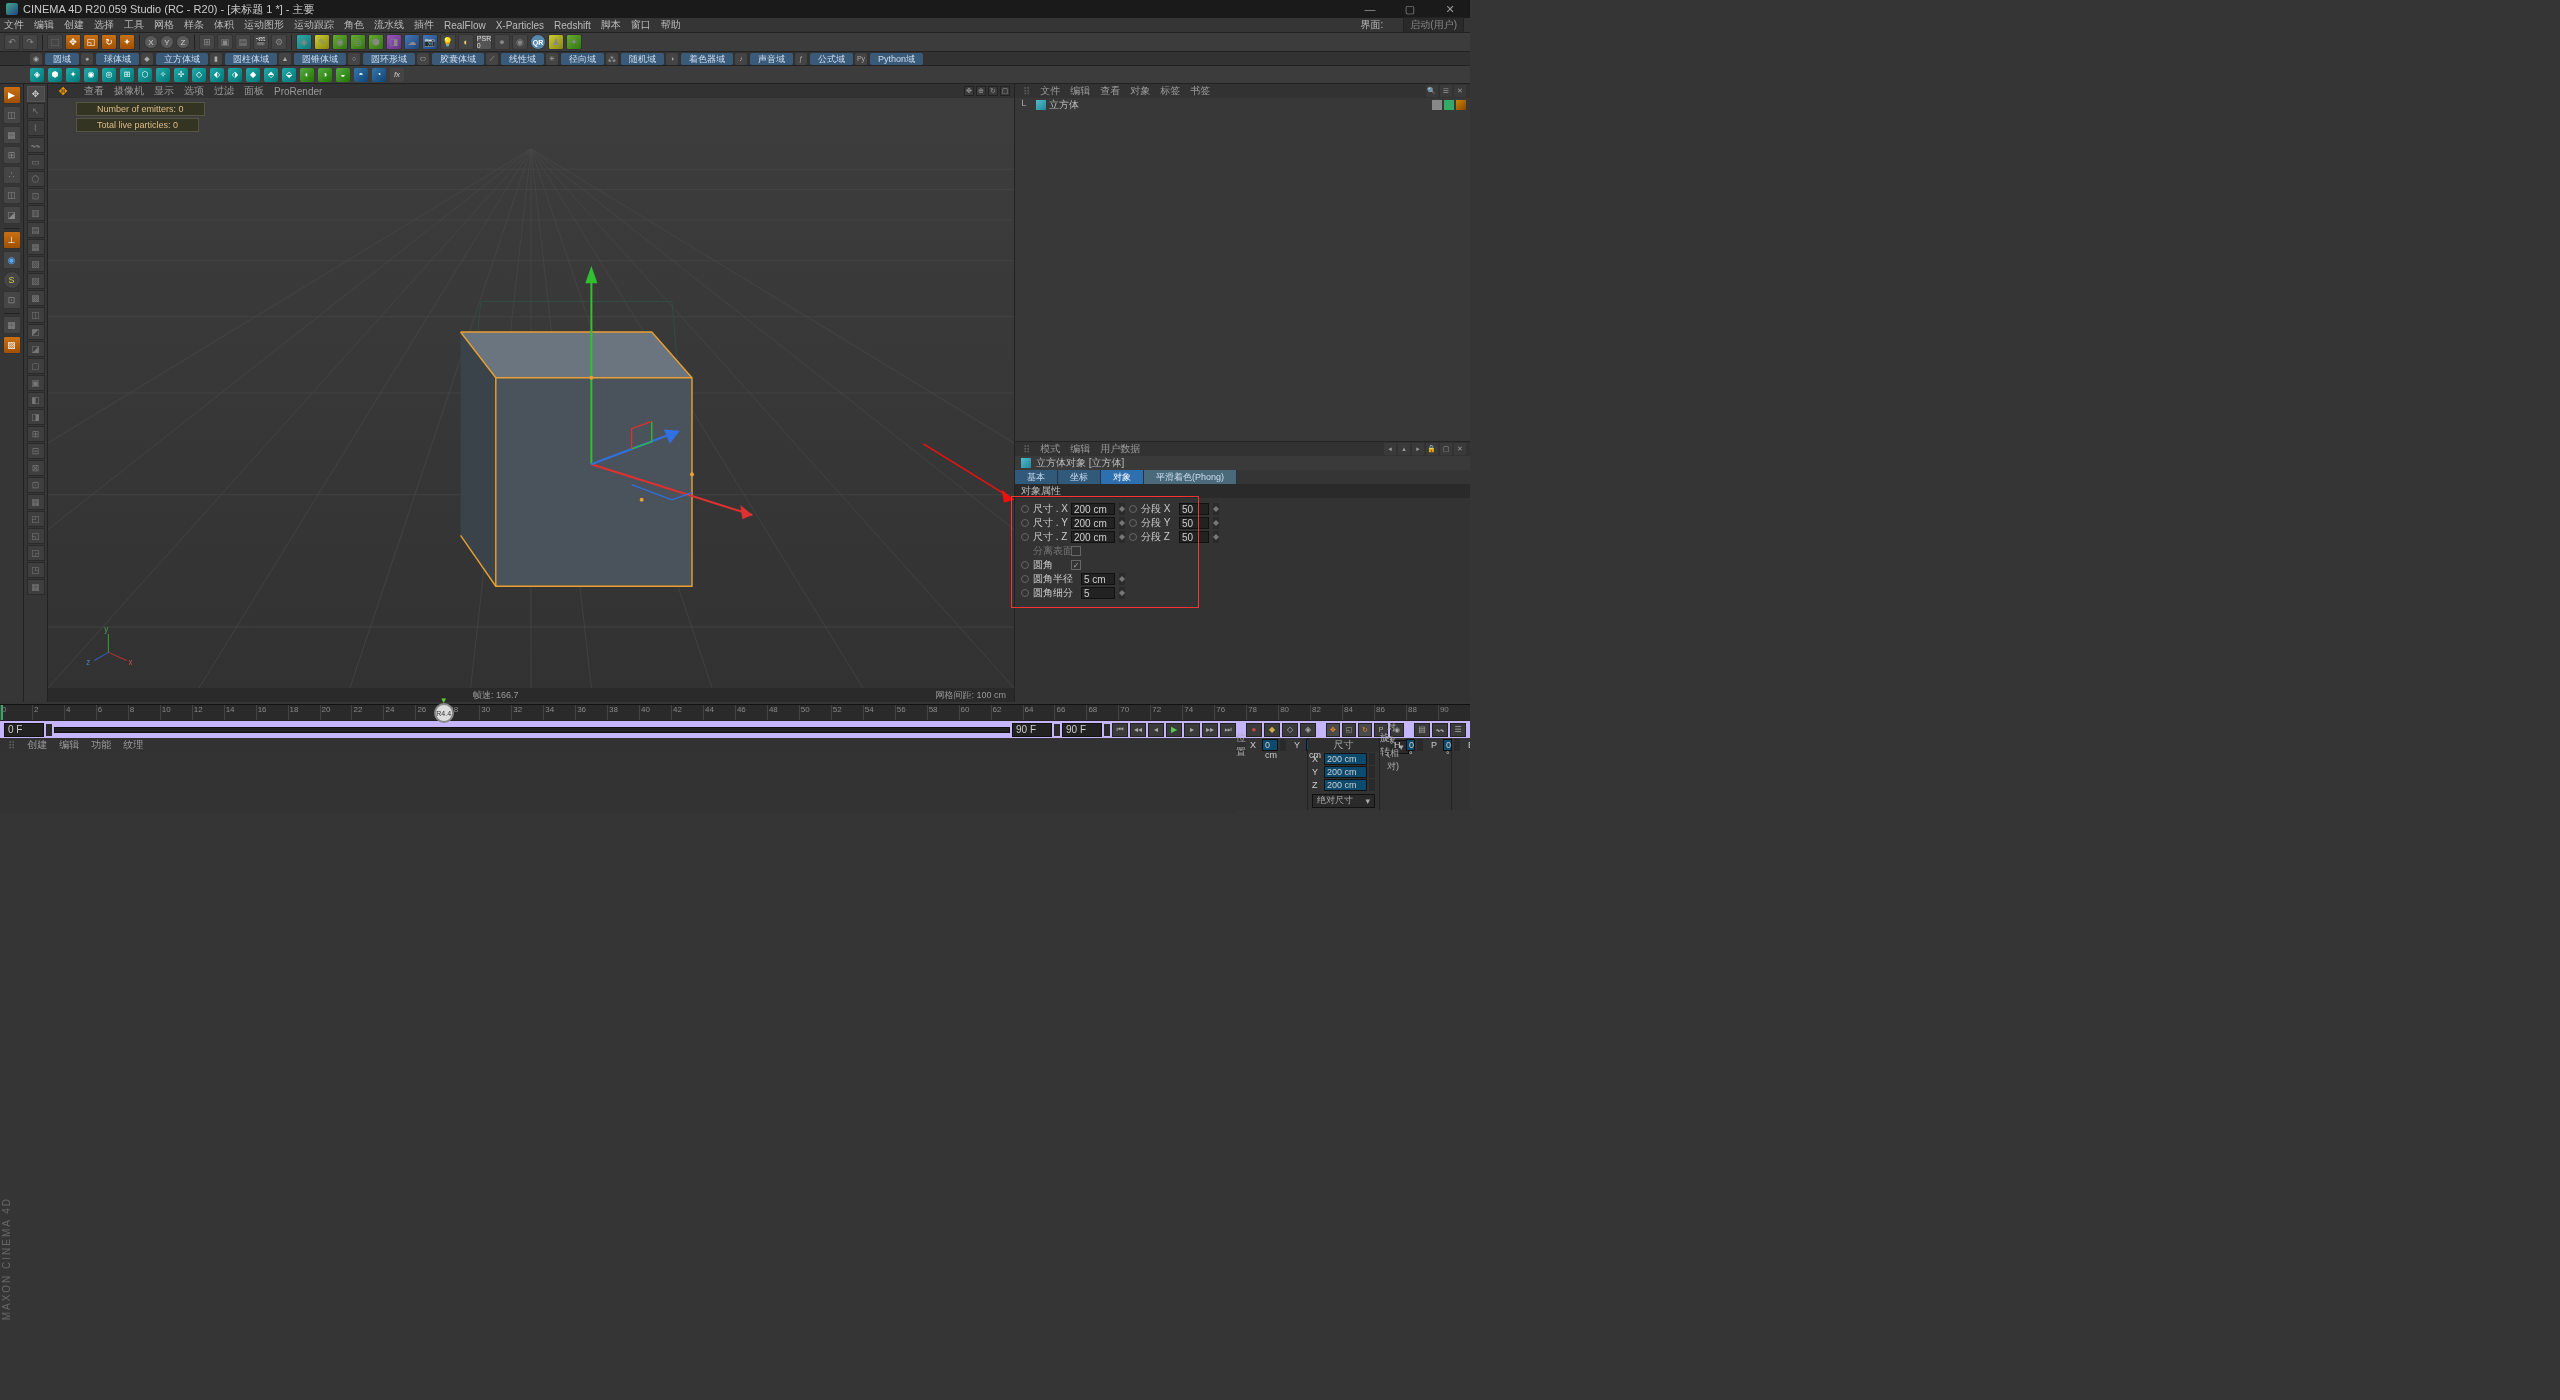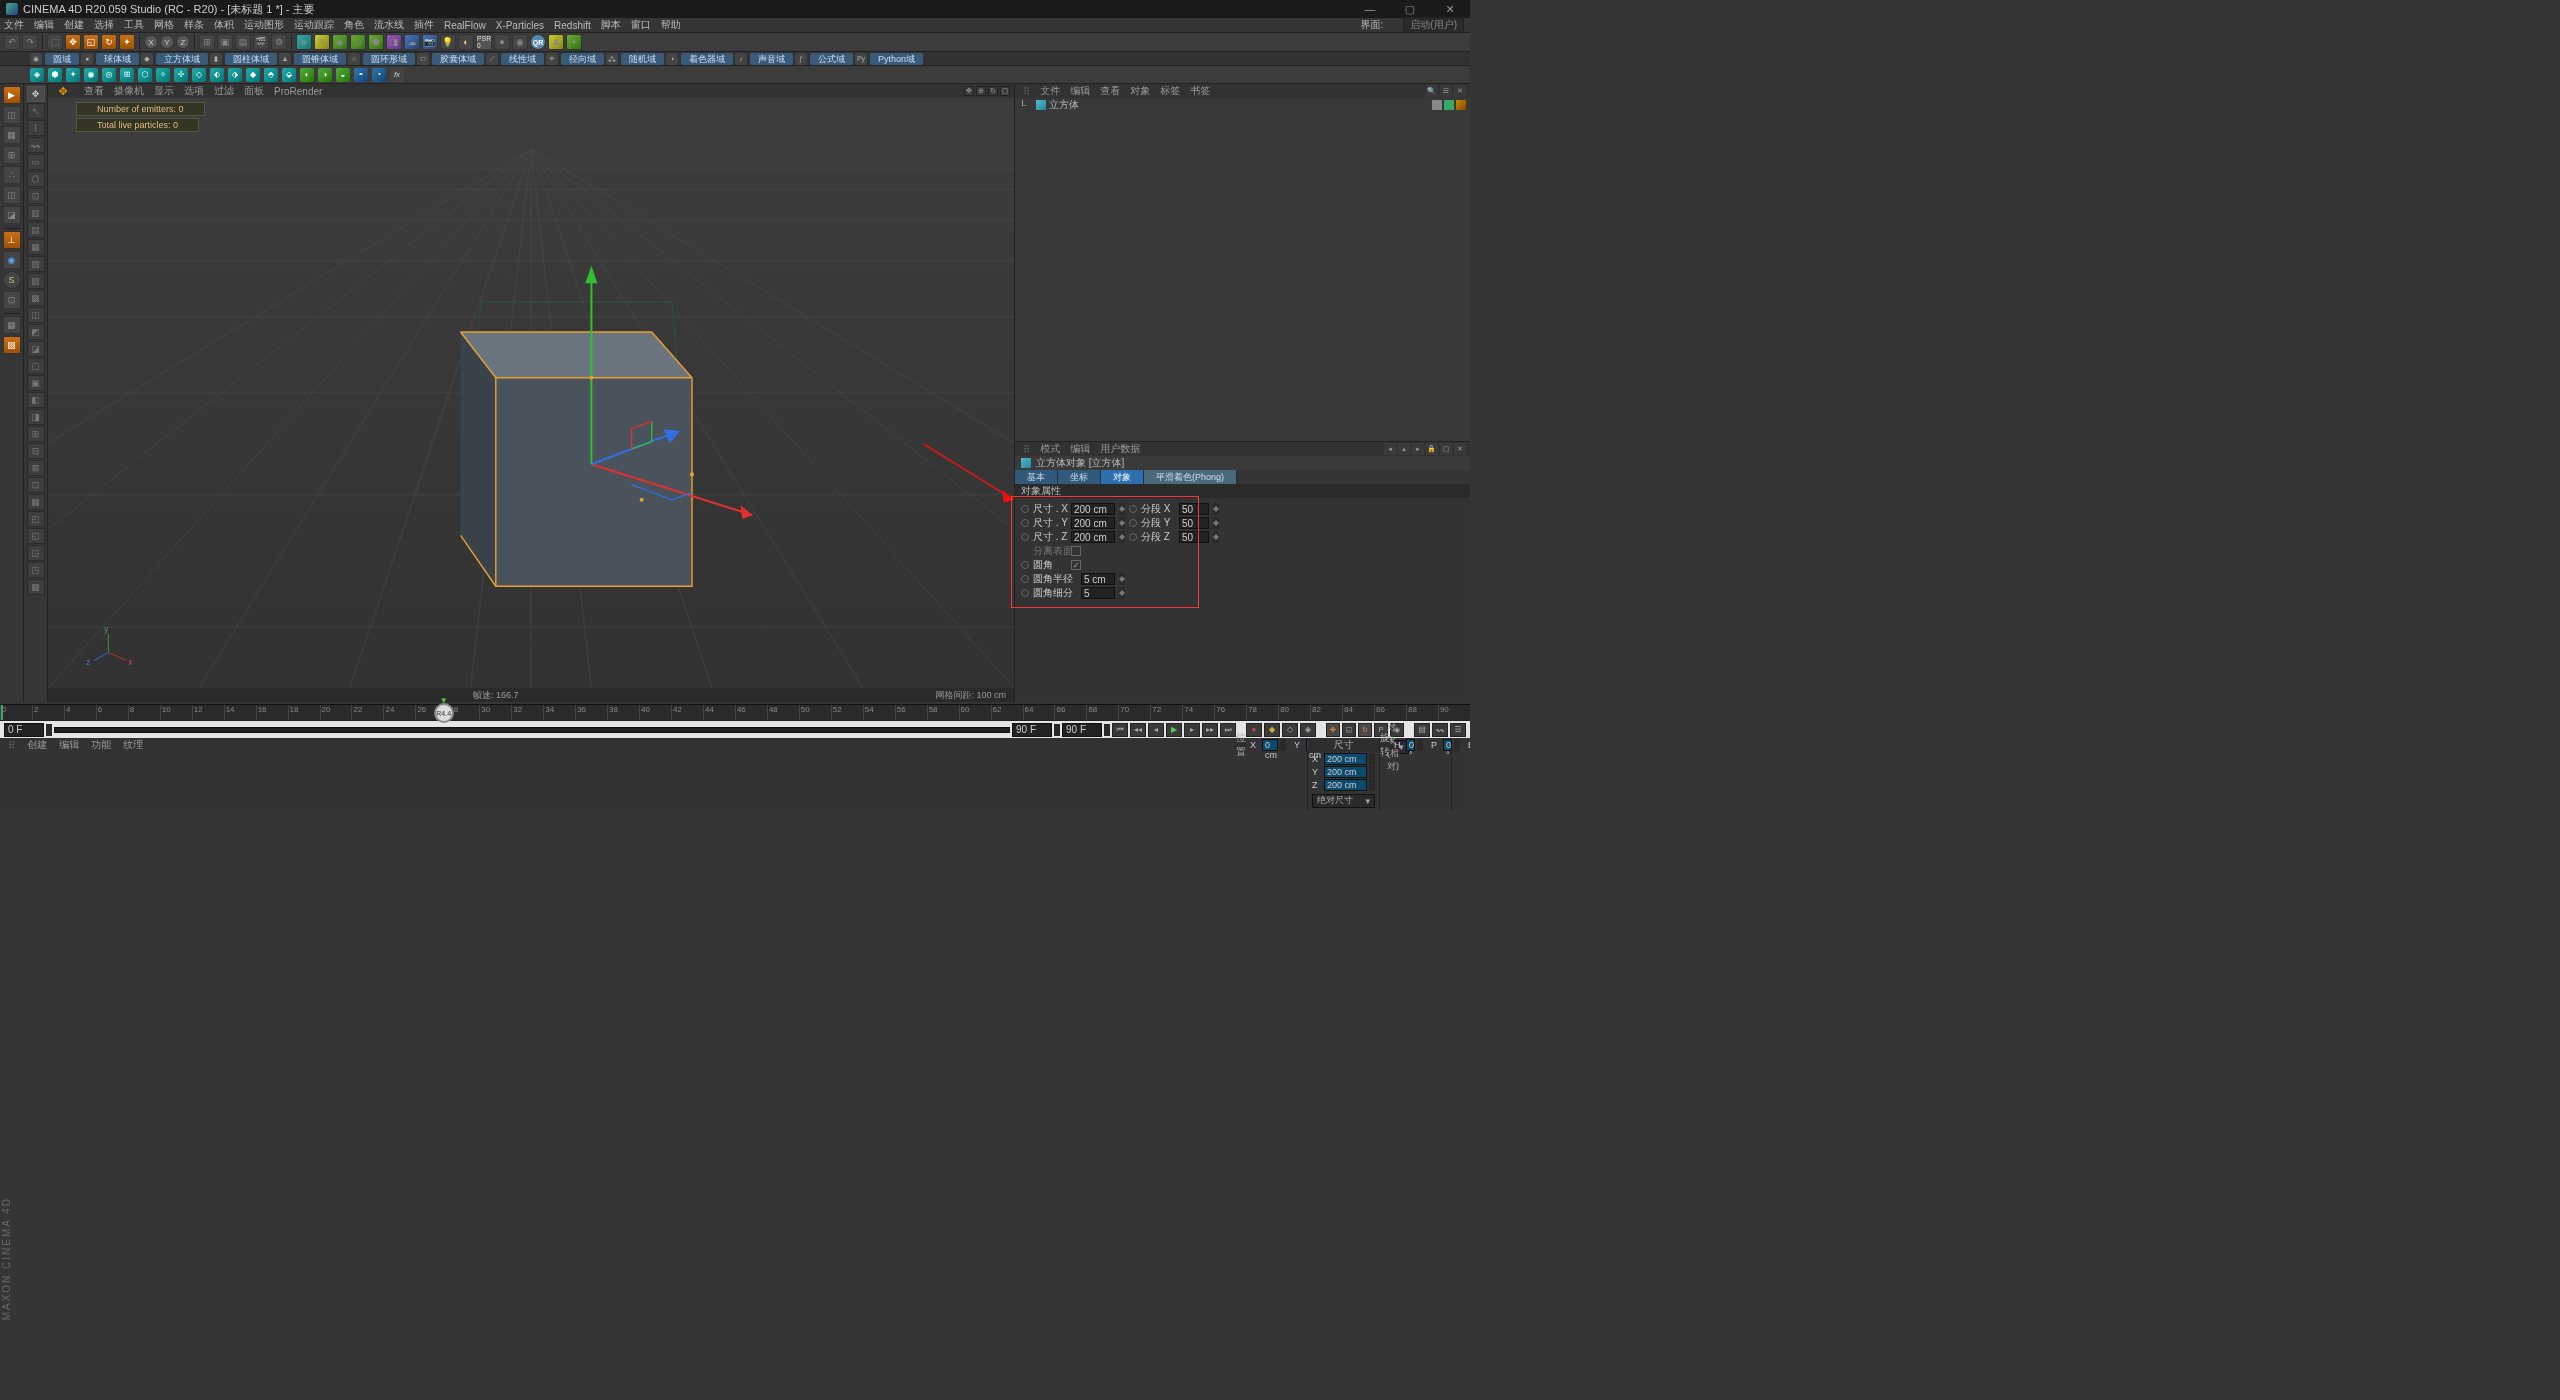--- a/index.html
+++ b/index.html
@@ -111,21 +111,21 @@
 .highlight-box { position:absolute; border:1px solid #f33; pointer-events:none;}
 
 
 .timeline { height:16px; background:#2a2a2a; position:relative; border-top:1px solid #111; margin-top:2px;}
 .timeline .ruler { position:absolute; inset:0; display:flex; }
 .timeline .tick { flex:1; border-left:1px solid #444; font-size:8px; color:#888; padding-left:1px; position:relative;}
 .timeline .head { position:absolute; left:29.5%; top:-2px; width:20px; height:20px; background:#ddd; border-radius:50%; border:2px solid #888; display:flex; align-items:center; justify-content:center; font-size:7px; color:#333;}
 .timeline .head::before { content:'▼'; position:absolute; top:-9px; color:#6c3; font-size:8px;}
 .timeline .startmark { position:absolute; left:0; top:0; width:3px; height:100%; background:#3a6;}
 
-.playbar { height:18px; background:#e5e5e5; display:flex; align-items:center; gap:2px; padding:0 4px; border-top:1px solid #222;}
+.playbar { height:18px; background:#c4b5fd; display:flex; align-items:center; gap:2px; padding:0 4px; border-top:1px solid #222;}
 .playbar .frame-in { width:40px; height:14px; background:#222; border:1px solid #111; color:#ccc; font-size:10px; padding-left:3px;}
 .playbar .slider { flex:1; height:6px; background:#222; border:1px solid #111; position:relative;}
 .playbar .pbtn { width:16px; height:14px; background:#3a3a3a; border:1px solid #222; display:flex; align-items:center; justify-content:center; font-size:8px; color:#aaa;}
 .playbar .pbtn.rec { color:#c44;}
 .playbar .pbtn.key { color:#ca4;}
 .playbar .rsel { width:14px; height:14px; background:#3a3a3a; border:1px solid #222; font-size:7px; display:flex; align-items:center; justify-content:center;}
 .playbar .rsel.m { background:#4a4a4a; color:#e83;}
 
 
 .bmenu { height:14px; background:#323232; display:flex; align-items:center; padding-left:8px; gap:12px; font-size:10px; color:#999;}

